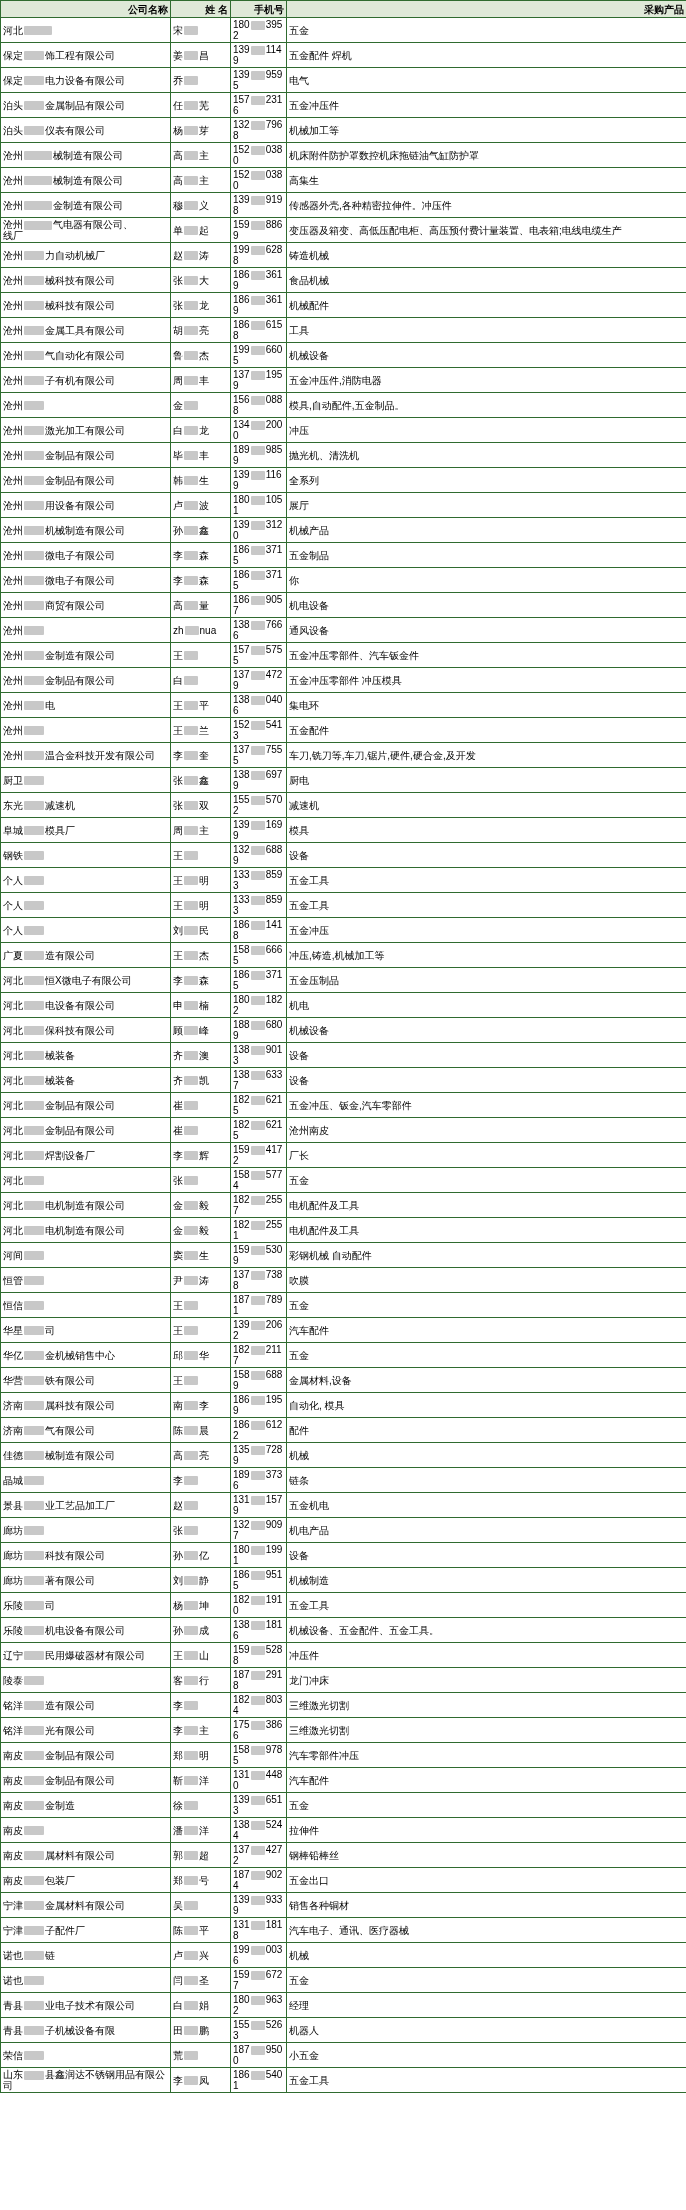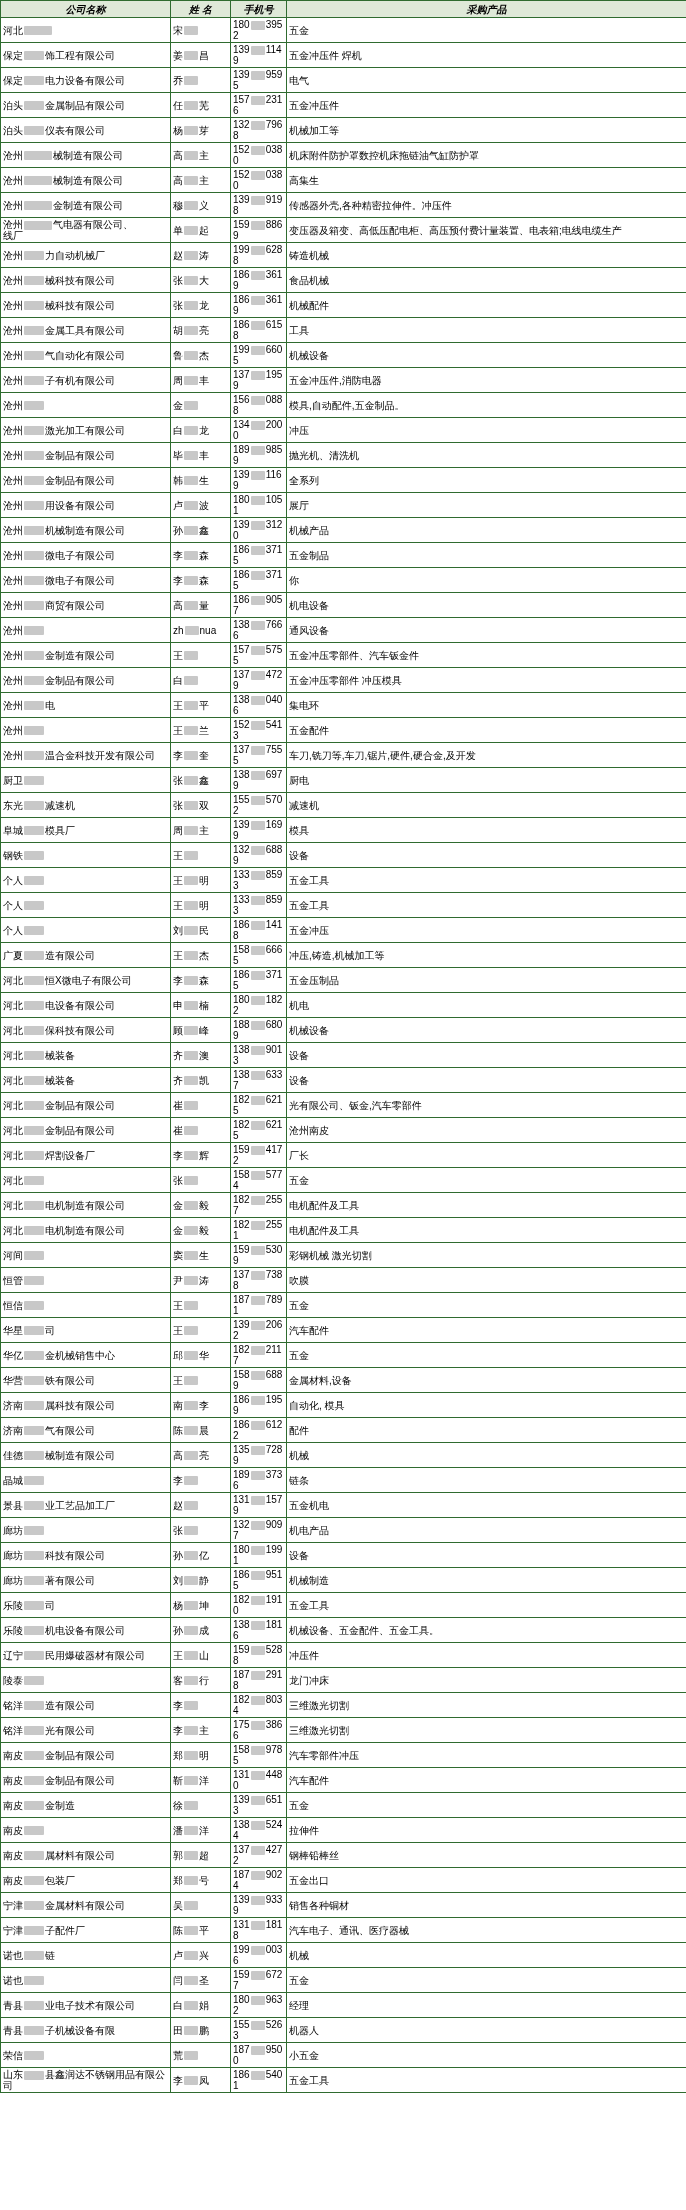--- a/index.html
+++ b/index.html
@@ -17,23 +17,22 @@
     padding:1px 2px;
     vertical-align:middle;
     color:#000;
     overflow:hidden;
     white-space:normal;
     word-break:break-all;
   }
   thead th{
     background:#dfe9d8;
     font-weight:bold;
-    text-align:center;
+    text-align:right;
     height:14px;
-    font-style:italic;
   }
   td.phone{letter-spacing:0px;}
   .blur{
     display:inline-block;
     background:#c8c8c8;
     border-radius:1px;
     height:9px;
     vertical-align:middle;
     margin:0 1px;
   }
@@ -65,21 +64,21 @@
         <tr>
           <td>河北<span class="blur b-m"></span></td>
           <td>宋<span class="blur b-xs"></span></td>
           <td class="phone">180<span class="blur b-xs"></span>3952</td>
           <td>五金</td>
         </tr>
         <tr>
           <td>保定<span class="blur b-s"></span>饰工程有限公司</td>
           <td>姜<span class="blur b-xs"></span>昌</td>
           <td class="phone">139<span class="blur b-xs"></span>1149</td>
-          <td>五金冲压件  焊机</td>
+          <td>五金配件  焊机</td>
         </tr>
         <tr>
           <td>保定<span class="blur b-s"></span>电力设备有限公司</td>
           <td>乔<span class="blur b-xs"></span></td>
           <td class="phone">139<span class="blur b-xs"></span>9595</td>
           <td>电气</td>
         </tr>
         <tr>
           <td>泊头<span class="blur b-s"></span>金属制品有限公司</td>
           <td>任<span class="blur b-xs"></span>芜</td>
@@ -317,21 +316,21 @@
         <tr>
           <td>河北<span class="blur b-s"></span>械装备</td>
           <td>齐<span class="blur b-xs"></span>凯</td>
           <td class="phone">138<span class="blur b-xs"></span>6337</td>
           <td>设备</td>
         </tr>
         <tr>
           <td>河北<span class="blur b-s"></span>金制品有限公司</td>
           <td>崔<span class="blur b-xs"></span></td>
           <td class="phone">182<span class="blur b-xs"></span>6215</td>
-          <td>光有限公司、钣金,汽车零部件</td>
+          <td>五金冲压、钣金,汽车零部件</td>
         </tr>
         <tr>
           <td>河北<span class="blur b-s"></span>金制品有限公司</td>
           <td>崔<span class="blur b-xs"></span></td>
           <td class="phone">182<span class="blur b-xs"></span>6215</td>
           <td>沧州南皮</td>
         </tr>
         <tr>
           <td>河北<span class="blur b-s"></span>焊割设备厂</td>
           <td>李<span class="blur b-xs"></span>辉</td>
@@ -353,21 +352,21 @@
         <tr>
           <td>河北<span class="blur b-s"></span>电机制造有限公司</td>
           <td>金<span class="blur b-xs"></span>毅</td>
           <td class="phone">182<span class="blur b-xs"></span>2551</td>
           <td>电机配件及工具</td>
         </tr>
         <tr>
           <td>河间<span class="blur b-s"></span></td>
           <td>窦<span class="blur b-xs"></span>生</td>
           <td class="phone">159<span class="blur b-xs"></span>5309</td>
-          <td>彩钢机械  激光切割</td>
+          <td>彩钢机械  自动配件</td>
         </tr>
         <tr>
           <td>恒管<span class="blur b-s"></span></td>
           <td>尹<span class="blur b-xs"></span>涛</td>
           <td class="phone">137<span class="blur b-xs"></span>7388</td>
           <td>吹膜</td>
         </tr>
         <tr>
           <td>恒信<span class="blur b-s"></span></td>
           <td>王<span class="blur b-xs"></span></td>

